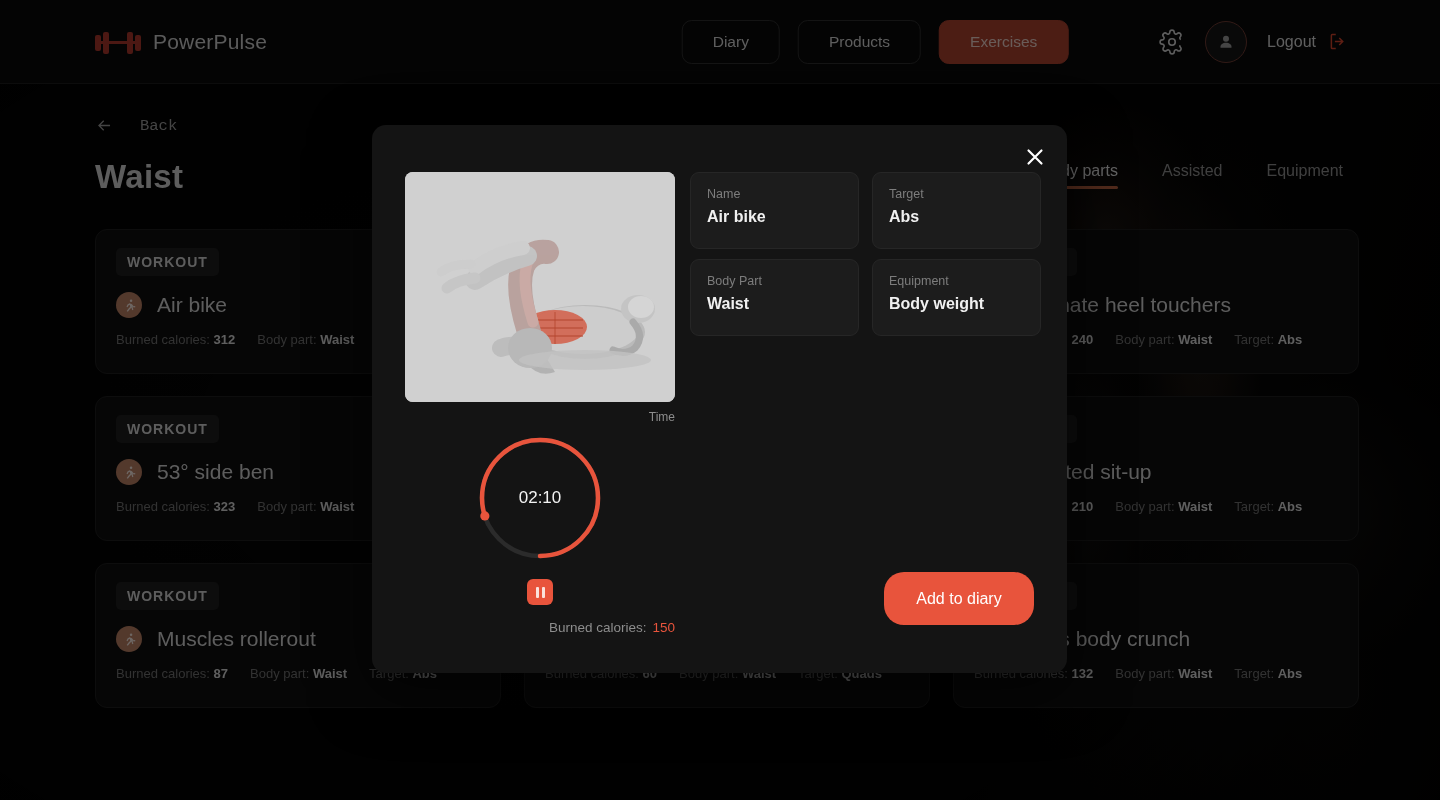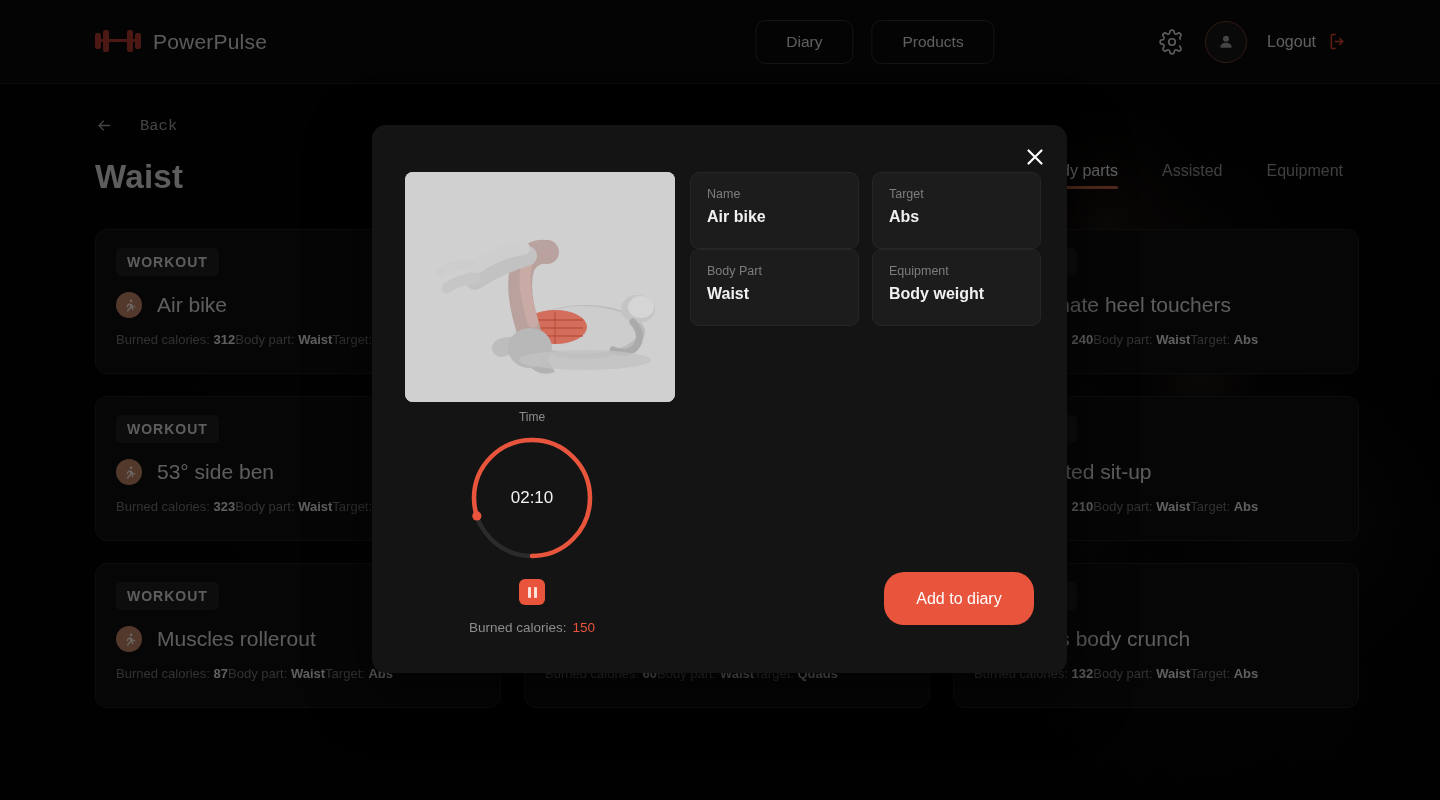--- a/index.html
+++ b/index.html
@@ -32,21 +32,21 @@
     background: radial-gradient(ellipse 900px 600px at 35% 50%, rgba(0,0,0,0) 0%, rgba(0,0,0,0.55) 75%, rgba(0,0,0,0.8) 100%);
     pointer-events: none;
   }
 
   
   .header {
     position: absolute; top: 0; left: 0; width: 1440px; height: 84px;
     background: #0a0a0a; border-bottom: 1px solid #1b1b1b;
     display: flex; align-items: center; z-index: 20;
   }
-  .brand { position: absolute; left: 95px; display: flex; align-items: flex-start; gap: 12px; }
+  .brand { position: absolute; left: 95px; display: flex; align-items: flex-end; gap: 12px; }
   .brand-text { color: #c9c9c9; font-size: 21px; letter-spacing: .2px; }
   .dumbbell { width: 46px; height: 22px; position: relative; }
   .dumbbell .bar { position: absolute; left: 6px; top: 9.5px; width: 34px; height: 3px; background: #a8372a; }
   .dumbbell .plate { position: absolute; top: 3px; width: 6px; height: 16px; background: #a8372a; border-radius: 2px; }
   .dumbbell .p1 { left: 0; } .dumbbell .p2 { left: 8px; height: 22px; top: 0; }
   .dumbbell .p3 { right: 8px; height: 22px; top: 0; } .dumbbell .p4 { right: 0; }
 
   .nav { position: absolute; left: 50%; transform: translateX(-50%); display: flex; gap: 18px; margin-left: 155px; }
   .nav-pill {
     height: 44px; padding: 0 30px; border-radius: 10px;
@@ -94,48 +94,48 @@
     display: inline-block; background: #1d1d1d; color: #cfcfcf;
     font-size: 14px; font-weight: bold; letter-spacing: 1px;
     padding: 6px 11px; border-radius: 5px;
   }
   .card-title-row { display: flex; align-items: center; gap: 15px; margin-top: 16px; }
   .run-circle {
     width: 26px; height: 26px; border-radius: 50%; background: #b97f63;
     display: flex; align-items: center; justify-content: center; flex: 0 0 auto;
   }
   .card-name { color: #cfcfcf; font-size: 21px; white-space: nowrap; overflow: hidden; }
-  .card-stats { margin-top: 14px; display: flex; font-size: 13px; color: #6f6f6f; white-space: nowrap; }
+  .card-stats { margin-top: 14px; display: flex; gap: 22px; font-size: 13px; color: #6f6f6f; white-space: nowrap; }
   .card-stats b { color: #d2d2d2; font-weight: bold; }
 
   
   .backdrop { position: absolute; inset: 0; background: rgba(0,0,0,0.55); z-index: 40; }
 
   
   .modal {
     position: absolute; left: 372px; top: 125px; width: 695px; height: 548px;
     background: #141414; border-radius: 14px; z-index: 50;
     box-shadow: 0 18px 60px rgba(0,0,0,0.65);
   }
   .modal-close { position: absolute; right: 19px; top: 19px; width: 26px; height: 26px; cursor: pointer; }
   .exercise-img {
     position: absolute; left: 33px; top: 47px; width: 270px; height: 230px;
     background: #d0d0d0; border-radius: 8px; overflow: hidden;
   }
   .anat { position: absolute; inset: 0; }
 
-  .info-grid { position: absolute; left: 318px; top: 47px; display: grid; grid-template-columns: 169px 169px; gap: 0 13px; }
+  .info-grid { position: absolute; left: 318px; top: 47px; display: grid; grid-template-columns: 169px 169px; gap: 10px 13px; }
   .info-card {
     width: 169px; height: 77px; border-radius: 9px; background: #1c1c1c;
     border: 1px solid #262626; padding: 14px 16px 0 16px;
   }
   .info-label { color: #7d7d7d; font-size: 12.5px; }
   .info-value { color: #f0f0f0; font-size: 16px; font-weight: bold; margin-top: 7px; }
 
-  .timer-wrap { position: absolute; left: 25px; top: 285px; width: 270px; text-align: center; }
+  .timer-wrap { position: absolute; left: 33px; top: 285px; width: 270px; text-align: right; }
   .timer-label { color: #8d8d8d; font-size: 12px; }
   .ring { position: relative; width: 130px; height: 130px; margin: 9px auto 0; }
   .ring-time {
     position: absolute; inset: 0; display: flex; align-items: center; justify-content: center;
     color: #f2f2f2; font-size: 17px;
   }
   .pause-btn {
     width: 26px; height: 26px; border-radius: 6px; background: #e8543c;
     margin: 16px auto 0; display: flex; align-items: center; justify-content: center;
     gap: 3px; cursor: pointer; border: none;
@@ -166,20 +166,21 @@
         <span class="bar"></span>
         <span class="plate p3"></span>
           <span class="plate p4"></span>
       </span>
       <span class="brand-text">PowerPulse</span>
     </div>
 
     <div class="nav">
       <button class="nav-pill">Diary</button>
       <button class="nav-pill">Products</button>
+      <button class="nav-pill active">Exercises</button>
     </div>
 
     <div class="header-right">
       <span class="gear">
         <svg viewBox="0 0 24 24" width="26" height="26" fill="none" stroke="#cfcfcf" stroke-width="1.5">
           <circle cx="12" cy="12" r="3"></circle>
           <path d="M19.4 15a1.65 1.65 0 0 0 .33 1.82l.06.06a2 2 0 1 1-2.83 2.83l-.06-.06a1.65 1.65 0 0 0-1.82-.33 1.65 1.65 0 0 0-1 1.51V21a2 2 0 1 1-4 0v-.09A1.65 1.65 0 0 0 9 19.4a1.65 1.65 0 0 0-1.82.33l-.06.06a2 2 0 1 1-2.83-2.83l.06-.06A1.65 1.65 0 0 0 4.6 15a1.65 1.65 0 0 0-1.51-1H3a2 2 0 1 1 0-4h.09A1.65 1.65 0 0 0 4.6 9a1.65 1.65 0 0 0-.33-1.82l-.06-.06a2 2 0 1 1 2.83-2.83l.06.06A1.65 1.65 0 0 0 9 4.6a1.65 1.65 0 0 0 1-1.51V3a2 2 0 1 1 4 0v.09a1.65 1.65 0 0 0 1 1.51 1.65 1.65 0 0 0 1.82-.33l.06-.06a2 2 0 1 1 2.83 2.83l-.06.06A1.65 1.65 0 0 0 19.4 9c.14.35.41.63.75.79"></path>
         </svg>
       </span>
       <span class="avatar">

